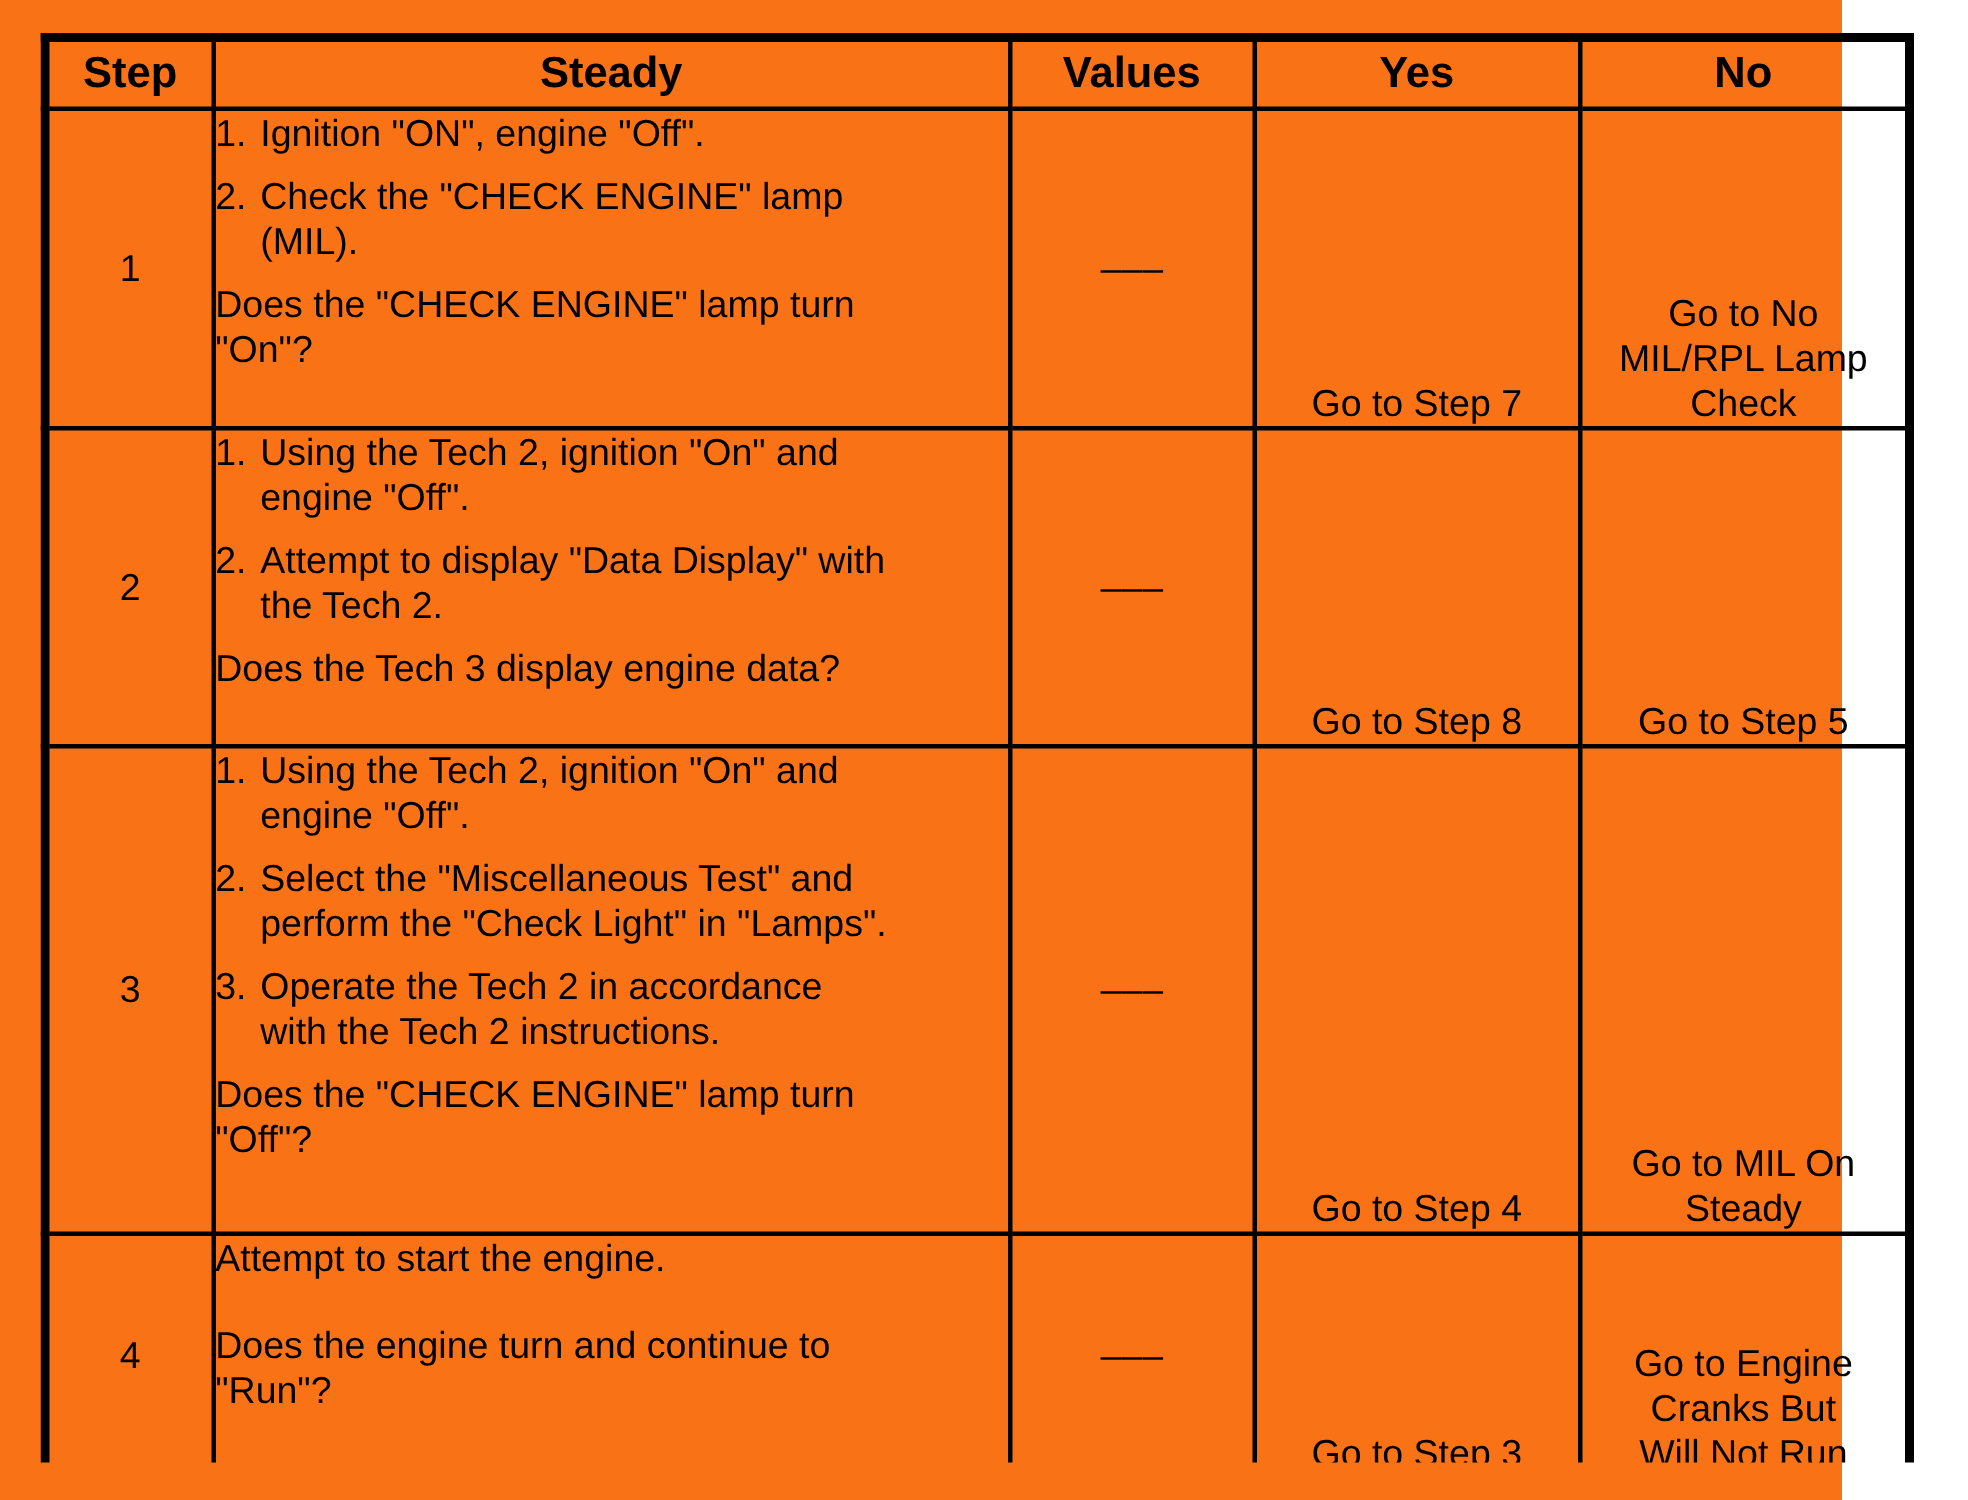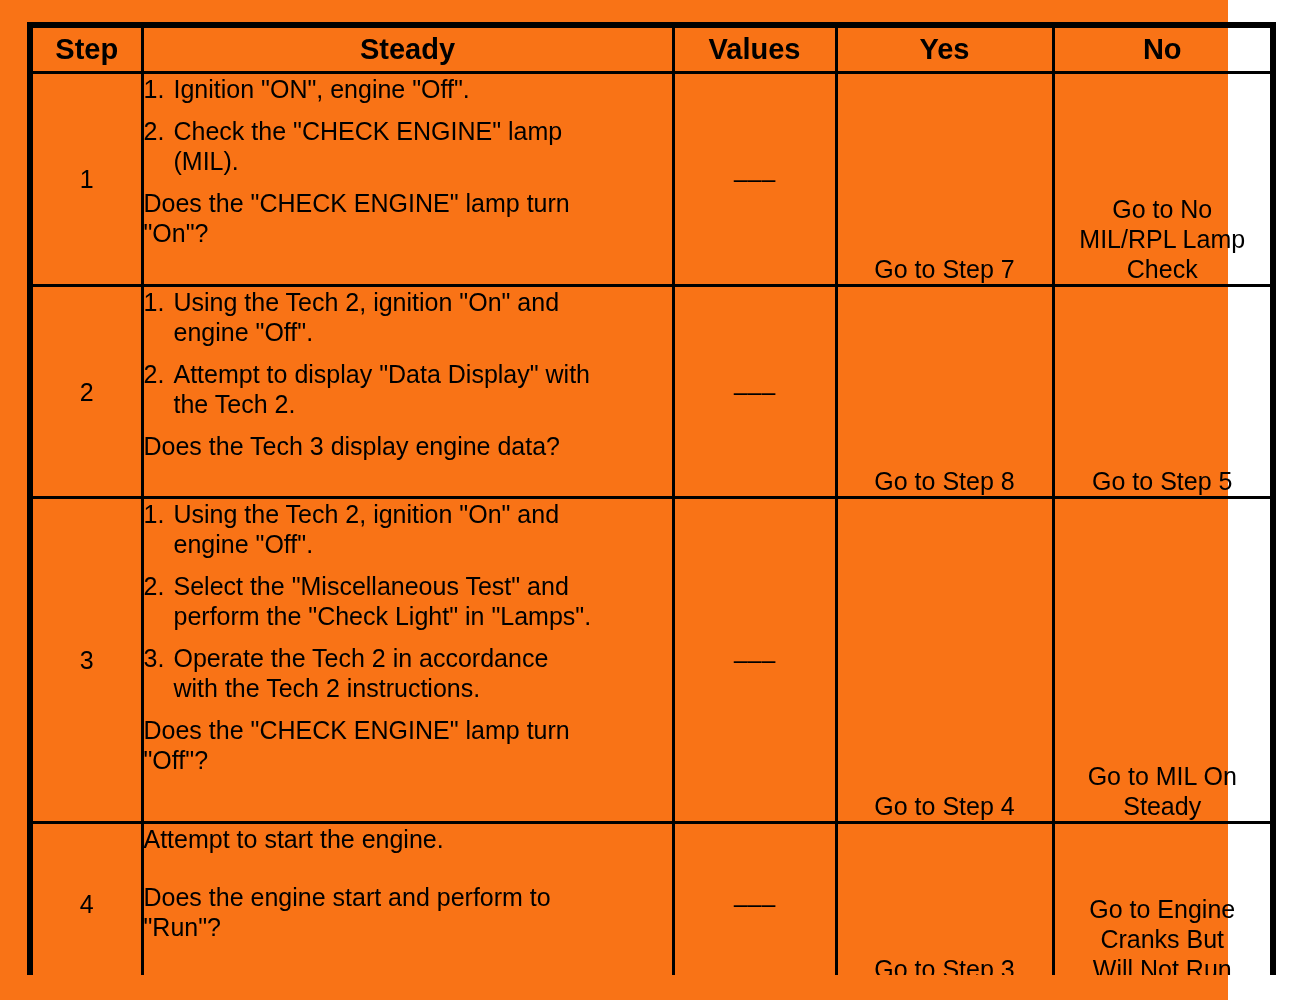--- a/index.html
+++ b/index.html
@@ -175,21 +175,21 @@
             <td class="c-yes">Go to Step 4</td>
             <td class="c-no">Go to MIL On
 Steady</td>
           </tr>
           <tr>
             <td class="c-step">4</td>
             <td class="c-action">
               <div class="item">
                 <div class="itext">Attempt to start the engine.</div>
               </div>
-              <div class="question gap-large">Does the engine start and perform to
+              <div class="question gap-large">Does the engine turn and continue to
 "Run"?</div>
             </td>
             <td class="c-values">–––</td>
             <td class="c-yes">Go to Step 3</td>
             <td class="c-no">Go to Engine
 Cranks But
 Will Not Run</td>
           </tr>
         </tbody>
     </table>

